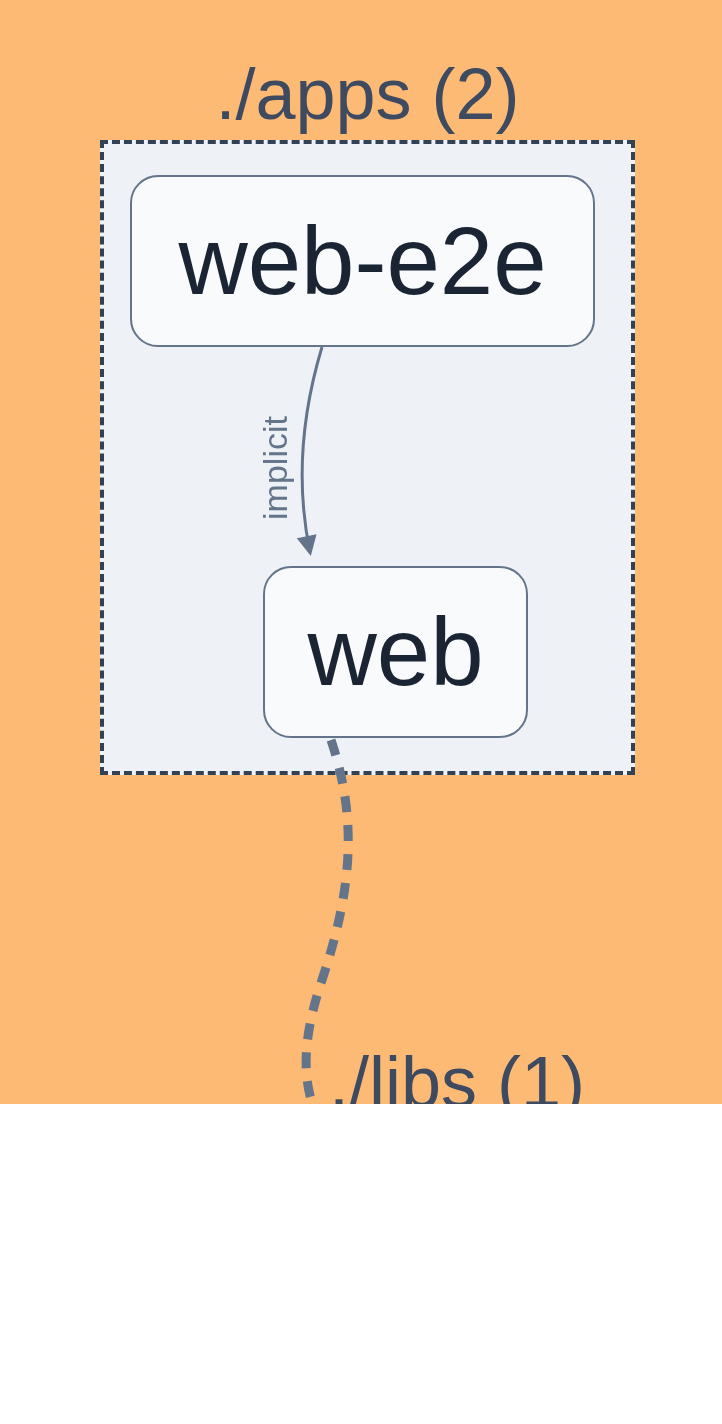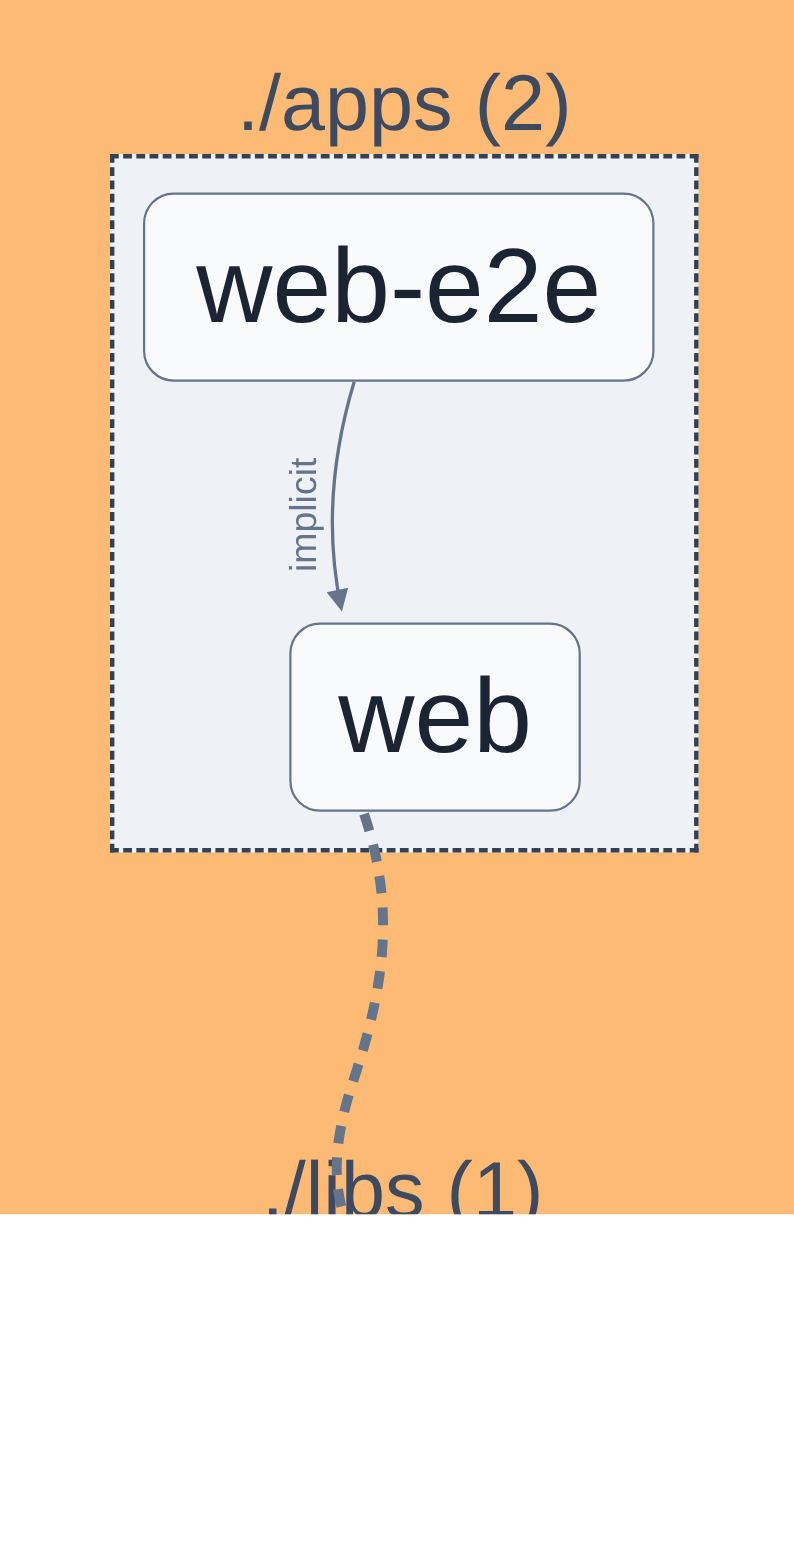--- a/index.html
+++ b/index.html
@@ -48,21 +48,21 @@
     color: #ffffff;
   }
   #node-web-e2e { left: 130px; top: 175px; width: 465px; height: 172px; }
   #node-web     { left: 235px; top: 566px; width: 265px; height: 172px; margin-left: 28px; }
   #node-button  { left: 180px; top: 1163px; width: 370px; height: 172px; }
 
   #cluster-apps { left: 100px; top: 140px; width: 535px; height: 635px; }
   #cluster-libs { left: 147px; top: 1133px; width: 438px; height: 245px; }
 
   #cluster-label-apps { left: 100px; top: 58px; width: 535px; }
-  #cluster-label-libs { left: 147px; top: 1046px; width: 438px; }
+  #cluster-label-libs { left: 147px; top: 1046px; width: 438px; text-align: right; }
 
   svg.edges {
     position: absolute;
     left: 0;
     top: 0;
     pointer-events: none;
   }
   .edge-label {
     font-family: "Liberation Sans", sans-serif;
     font-size: 34px;

